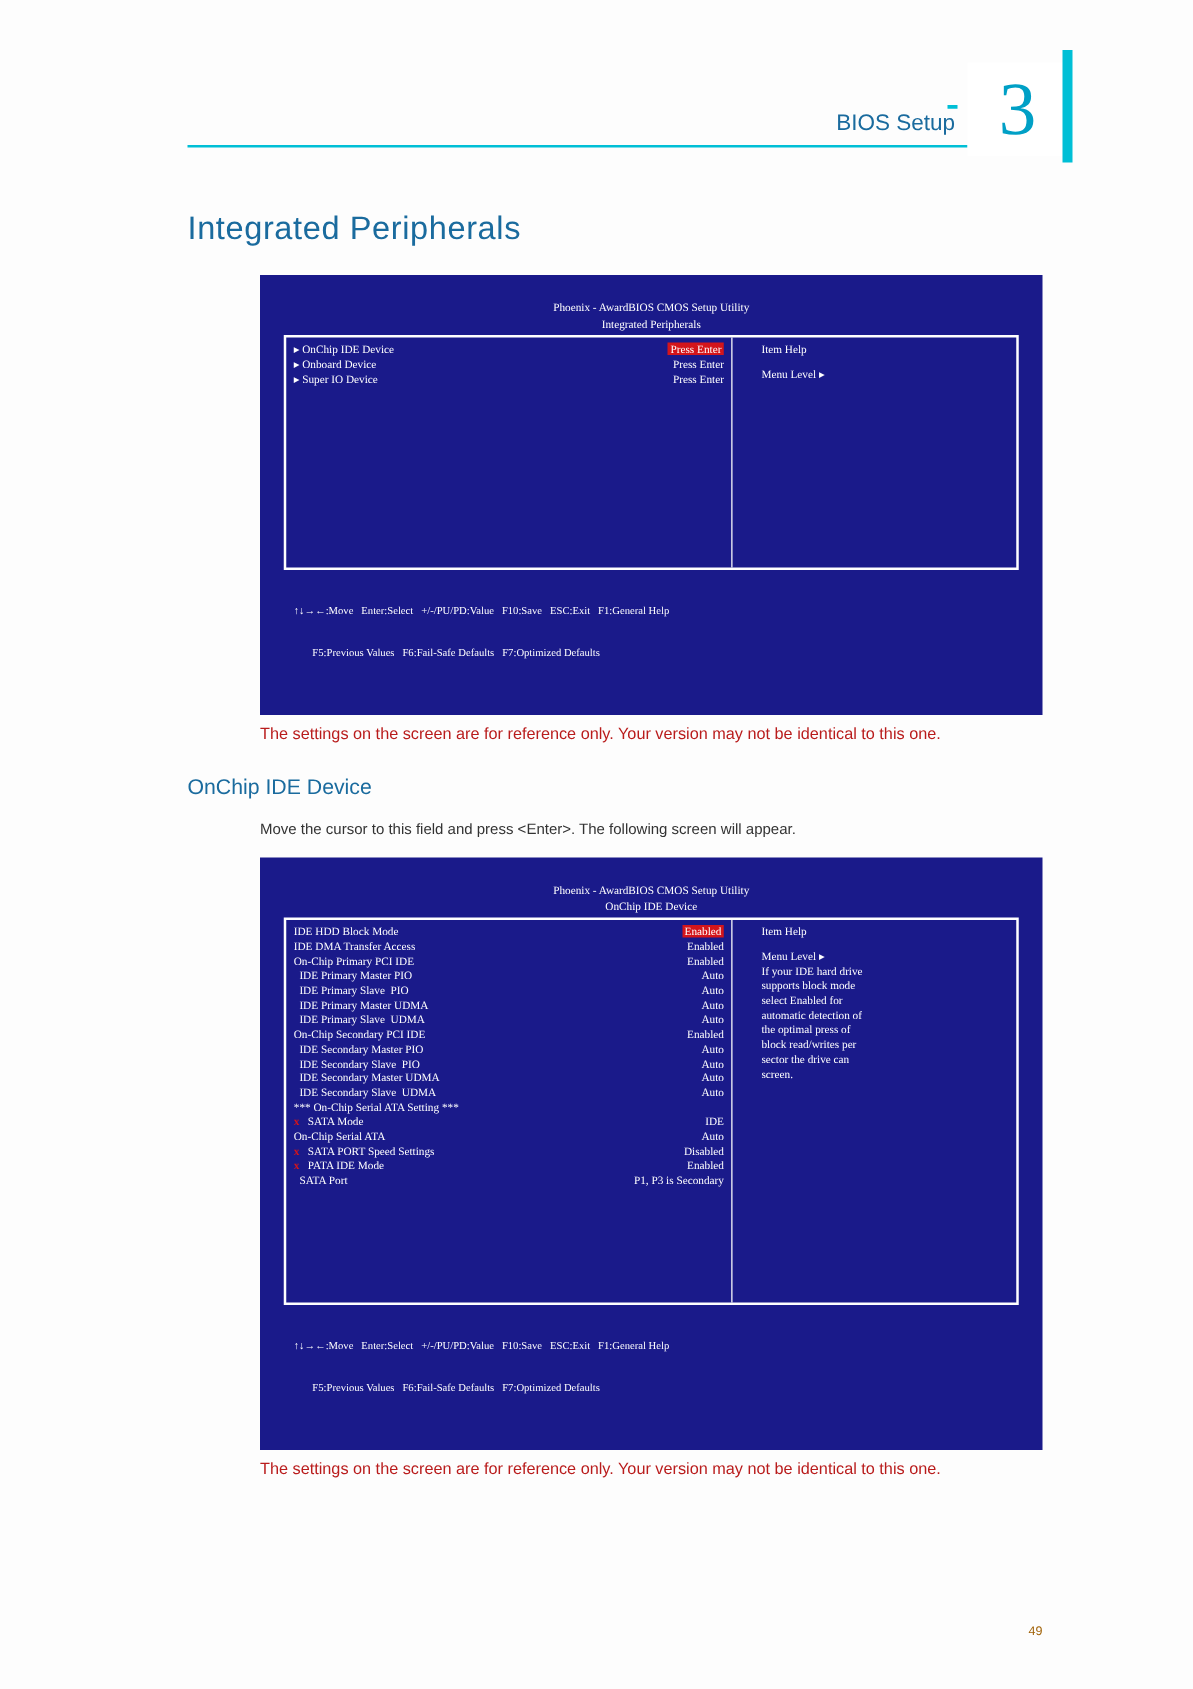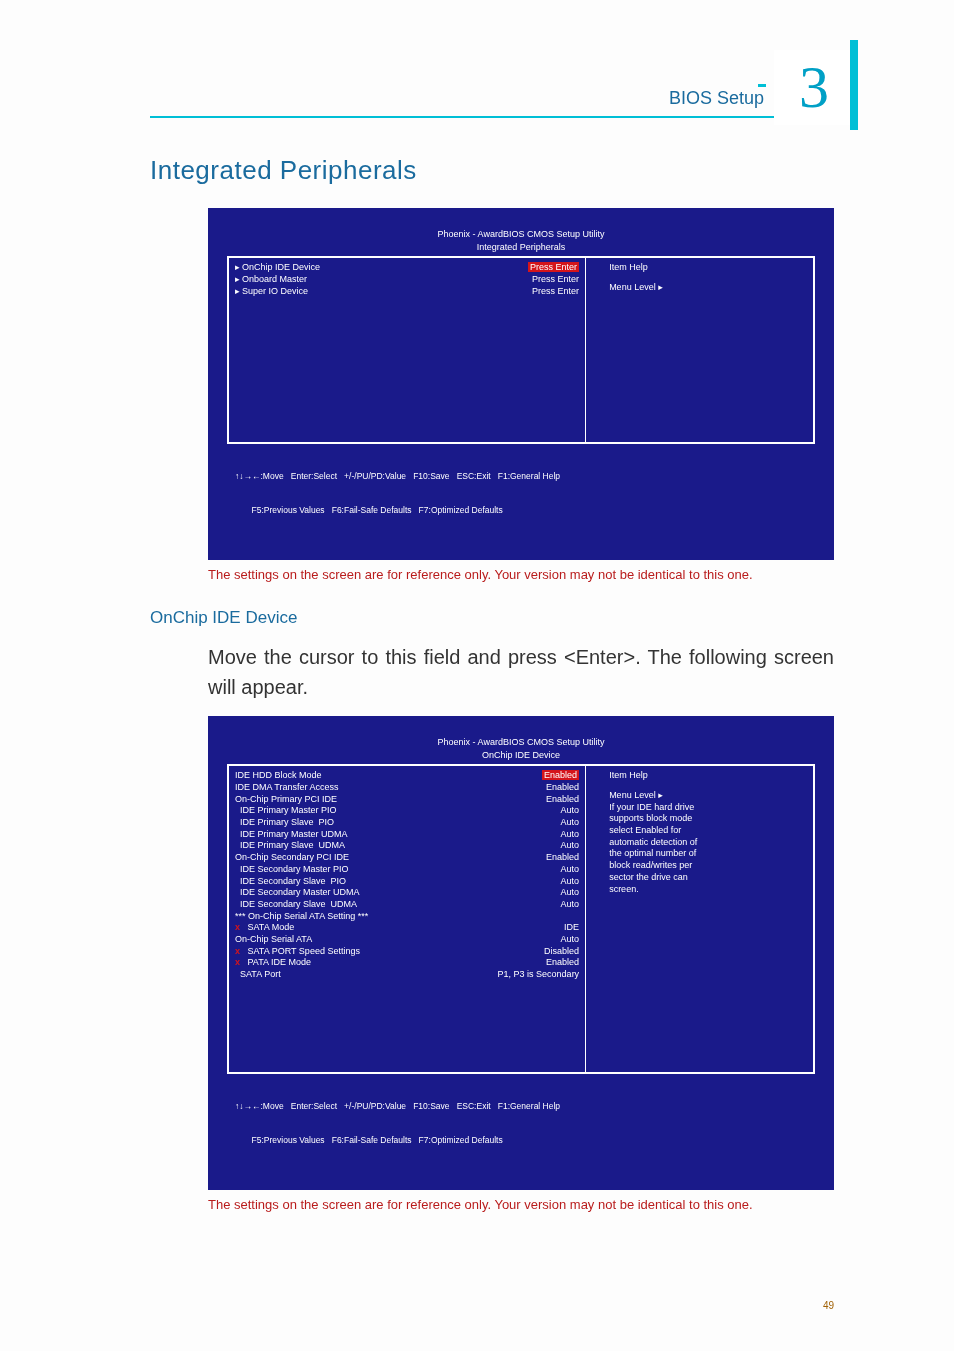--- a/index.html
+++ b/index.html
@@ -9,21 +9,21 @@
       background: #fdfdfd;
       font-family: Arial, Helvetica, sans-serif;
       position: relative;
     }
     .page {
       padding: 50px 120px 40px 150px;
     }
     .header-area {
       position: relative;
       height: 75px;
-      margin-bottom: 30px;
+      margin-bottom: 42px;
     }
     .chapter-box {
       position: absolute;
       right: -20px;
       top: 0;
       width: 80px;
       height: 75px;
       background: #fff;
       display: flex;
       align-items: center;
@@ -73,38 +73,38 @@
       margin-bottom: 22px;
       letter-spacing: 0.5px;
     }
     .h2 {
       font-size: 17px;
       color: #1a6b9e;
       font-weight: normal;
       margin: 24px 0 14px 0;
     }
     .body-text {
-      font-size: 20px;
+      font-size: 12px;
       color: #333;
       line-height: 1.5;
       margin: 0 0 14px 58px;
       text-align: justify;
     }
     .caption {
       font-size: 13px;
       color: #b91c1c;
       line-height: 1.4;
       margin: 6px 0 6px 58px;
       text-align: justify;
     }
     .bios-box {
       margin-left: 58px;
       background: #1a1a8a;
       color: #fff;
-      font-family: Liberation Sans, sans-serif;
+      font-family: Liberation Serif, serif;
       font-size: 9px;
       line-height: 1.3;
       padding: 19px;
       position: relative;
     }
     .bios-title {
       text-align: center;
       font-size: 9px;
       padding: 2px 0 1px 0;
     }
@@ -163,21 +163,21 @@
   </div>
 
   <div class="h1">Integrated Peripherals</div>
 
   <div class="bios-box">
     <div class="bios-title">Phoenix - AwardBIOS CMOS Setup Utility</div>
     <div class="bios-subtitle">Integrated Peripherals</div>
     <div class="bios-frame">
       <div class="bios-left" id="bios1-left">
           <div class="bios-row"><span class="label">▸ OnChip IDE Device</span><span class="val"><span class="selected">Press Enter</span></span></div>
-          <div class="bios-row"><span class="label">▸ Onboard Master</span><span class="val">Press Enter</span></div>
+          <div class="bios-row"><span class="label">▸ Onboard Device</span><span class="val">Press Enter</span></div>
           <div class="bios-row"><span class="label">▸ Super IO Device</span><span class="val">Press Enter</span></div>
         </div>
       <div class="bios-right">
         <div class="help-title">Item Help</div>
         <div id="bios1-help">
             <div>Menu Level   ▸</div>
           </div>
       </div>
     </div>
     <div class="bios-footer">
@@ -219,21 +219,21 @@
         </div>
       <div class="bios-right">
         <div class="help-title">Item Help</div>
         <div id="bios2-help">
             <div>Menu Level   ▸</div>
             <div></div>
             <div>If your IDE hard drive</div>
             <div>supports block mode</div>
             <div>select Enabled for</div>
             <div>automatic detection of</div>
-            <div>the optimal number of</div>
+            <div>the optimal press of</div>
             <div>block read/writes per</div>
             <div>sector the drive can</div>
             <div>screen.</div>
           </div>
       </div>
     </div>
     <div class="bios-footer">
       <div>↑↓→←:Move   Enter:Select   +/-/PU/PD:Value   F10:Save   ESC:Exit   F1:General Help</div>
       <div>       F5:Previous Values   F6:Fail-Safe Defaults   F7:Optimized Defaults</div>
     </div>

